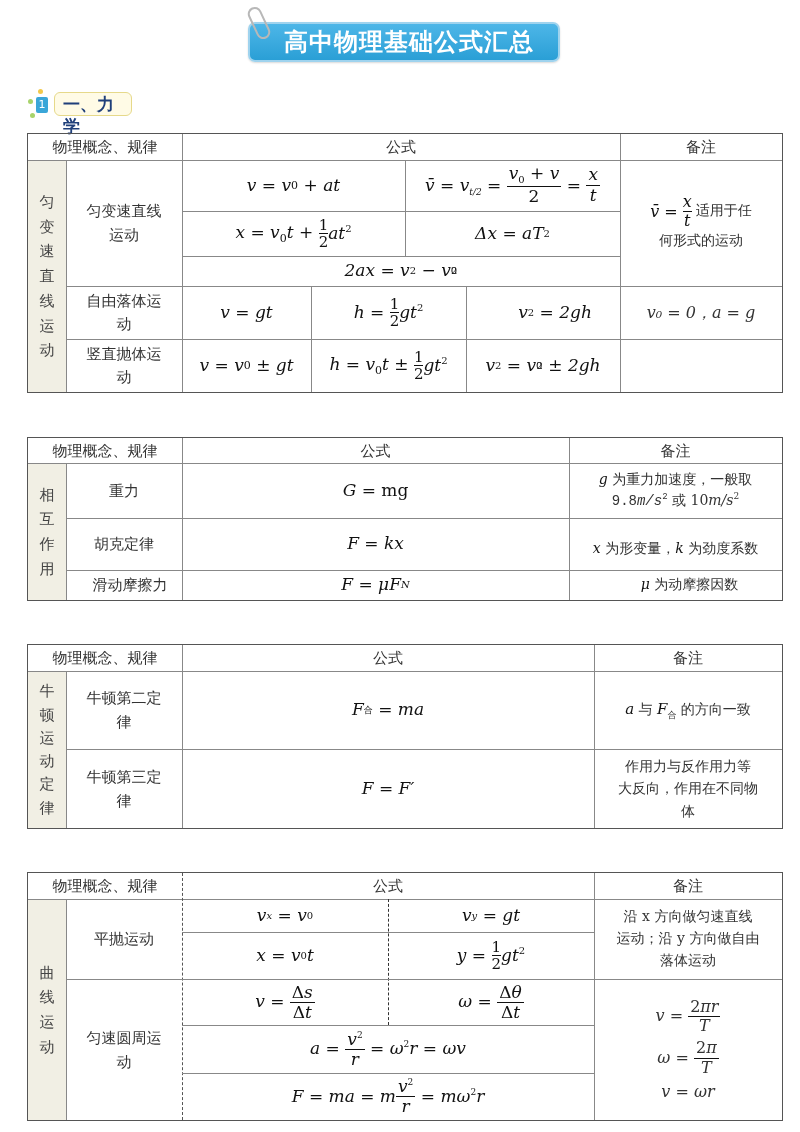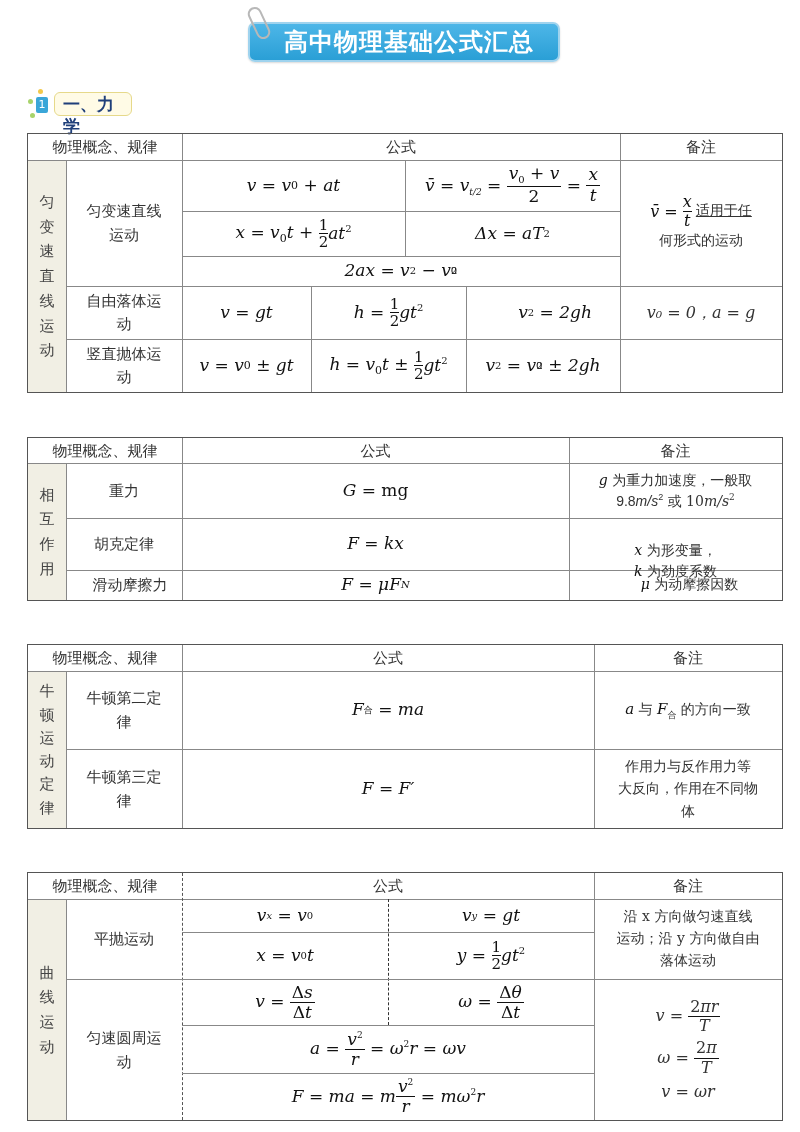--- a/index.html
+++ b/index.html
@@ -132,21 +132,21 @@
   </div>
   <div class="cell f" style="left:438px;top:205px;width:154px;height:53px;">v<sup style="font-size:10px;font-style:normal">2</sup>&nbsp;= v<sub style="font-size:10px;font-style:normal">0</sub><sup style="font-size:10px;font-style:normal;margin-left:-6px">2</sup>&nbsp;± 2gh</div>
 
   <div class="cell note" style="left:592px;top:26px;width:162px;height:126px;flex-direction:column;">
     <div style="display:flex;align-items:center;">
       <span class="f" style="font-size:16px;">v̄ =&nbsp;</span>
       <span class="f" style="display:inline-flex;flex-direction:column;line-height:1.1;font-size:16px;">
           <span style="border-bottom:1px solid #111;">x</span>
           <span>t</span>
         </span>
-      <span style="margin-left:4px;text-decoration:underline;">适用于任</span>
+      <span style="margin-left:4px;">适用于任</span>
     </div>
     <span>何形式的运动</span>
   </div>
   <div class="cell note f" style="left:592px;top:152px;width:162px;height:53px;font-size:16px;">v₀ = 0，a = g</div>
 </div>
 
 <div class="tbl" style="left:27px;top:437px;width:756px;height:164px;">
   <div class="hl" style="left:0;top:25px;width:754px;"></div>
   <div class="vl" style="left:38px;top:25px;height:137px;"></div>
   <div class="vl" style="left:154px;top:0;height:162px;"></div>
@@ -168,23 +168,23 @@
   <div class="cell" style="left:38px;top:25px;width:116px;height:55px;">重力</div>
   <div class="cell" style="left:38px;top:80px;width:116px;height:52px;">胡克定律</div>
   <div class="cell" style="left:38px;top:132px;width:116px;height:30px;padding-left:12px;">滑动摩擦力</div>
 
   <div class="cell f" style="left:154px;top:25px;width:387px;height:55px;">G = <span style="font-style:normal">&nbsp;mg</span></div>
   <div class="cell f" style="left:154px;top:80px;width:387px;height:52px;">F = kx</div>
   <div class="cell f" style="left:154px;top:132px;width:387px;height:30px;">F = μF<sub style="font-size:10px">N</sub></div>
 
   <div class="cell note" style="left:541px;top:25px;width:213px;height:55px;flex-direction:column;line-height:1.5;">
     <span><i class="f" style="font-size:14px;">g</i>&nbsp;<span>为重力加速度，一般取</span></span>
-    <span><span style="font-family:Liberation Sans, sans-serif;text-align:right;">9.8<i>m/s</i><sup style="font-size:9px">2</sup></span>&nbsp;<span>或</span>&nbsp;<span style="font-family:'DejaVu Serif',serif;">10<i>m/s</i><sup style="font-size:9px">2</sup></span></span>
-  </div>
-  <div class="cell note" style="left:541px;top:92px;width:213px;height:52px;flex-direction:column;line-height:1.5;justify-content:flex-end;">
+    <span><span style="font-family:Liberation Mono, monospace;text-align:right;">9.8<i>m/s</i><sup style="font-size:9px">2</sup></span>&nbsp;<span>或</span>&nbsp;<span style="font-family:'DejaVu Serif',serif;">10<i>m/s</i><sup style="font-size:9px">2</sup></span></span>
+  </div>
+  <div class="cell note" style="left:541px;top:84px;width:213px;height:52px;flex-direction:row;line-height:1.5;">
     <span><i class="f" style="font-size:14px;">x</i>&nbsp;<span>为形变量，</span></span>
     <span><i class="f" style="font-size:14px;">k</i>&nbsp;<span>为劲度系数</span></span>
   </div>
   <div class="cell note" style="left:555px;top:132px;width:213px;height:30px;">
     <span><i class="f" style="font-size:14px;">μ</i>&nbsp;<span>为动摩擦因数</span></span>
   </div>
 </div>
 
 <div class="tbl" style="left:27px;top:644px;width:756px;height:185px;">
   <div class="hl" style="left:0;top:26px;width:754px;"></div>

